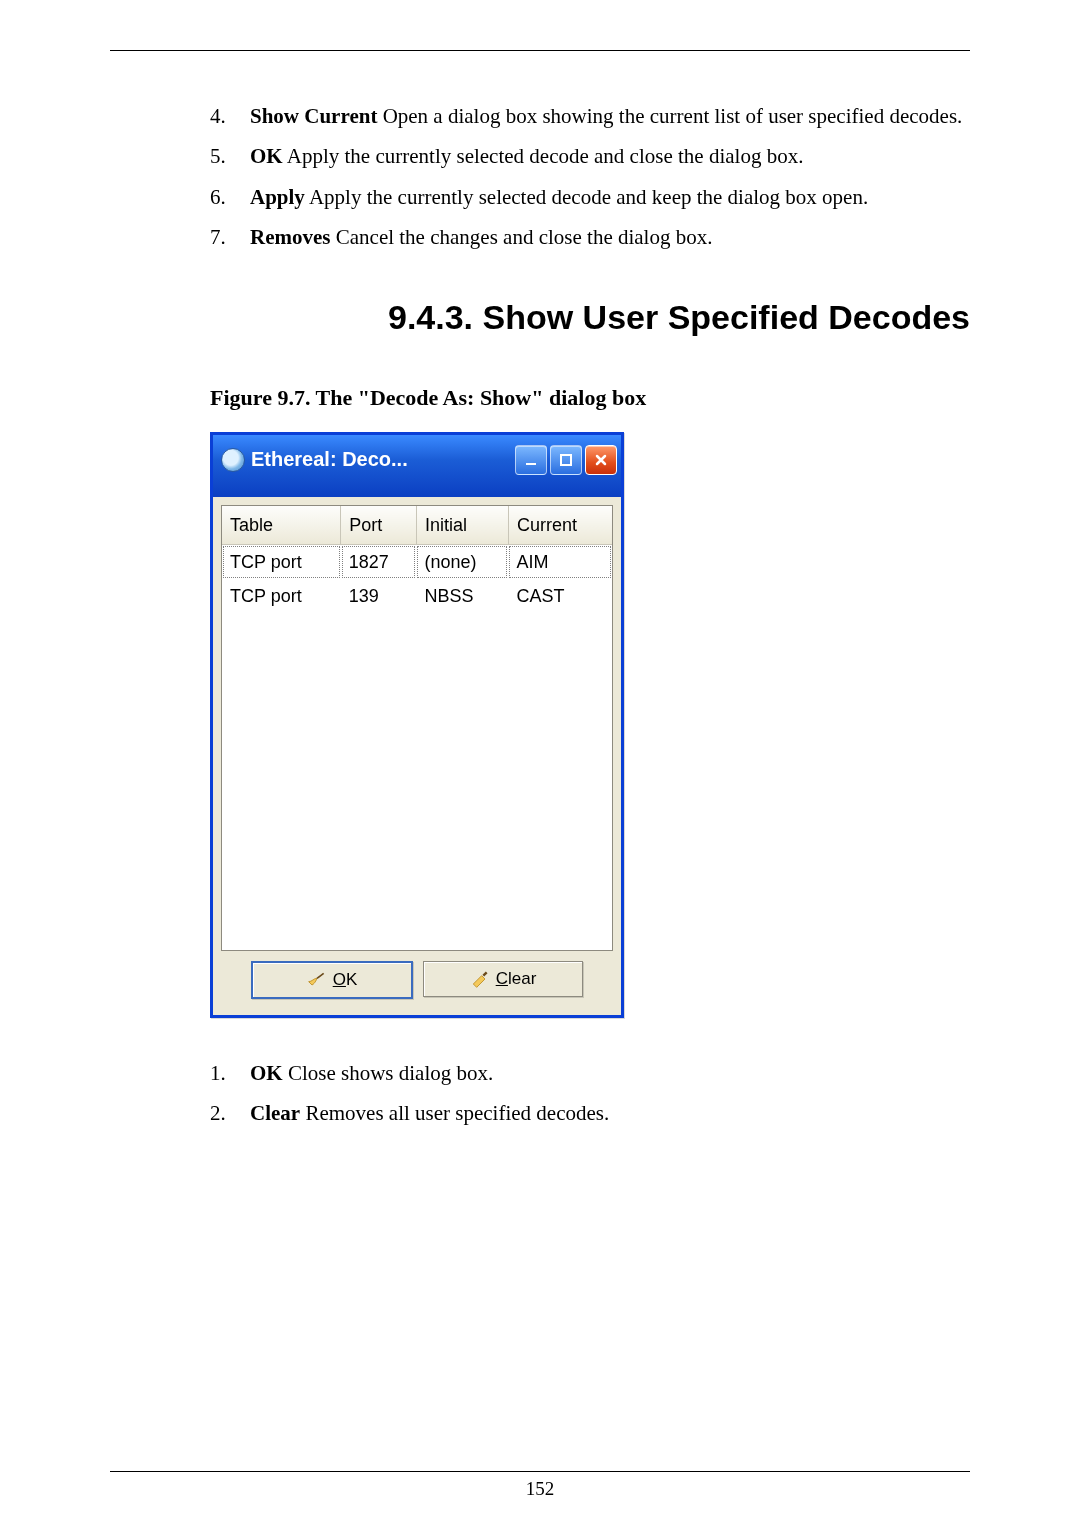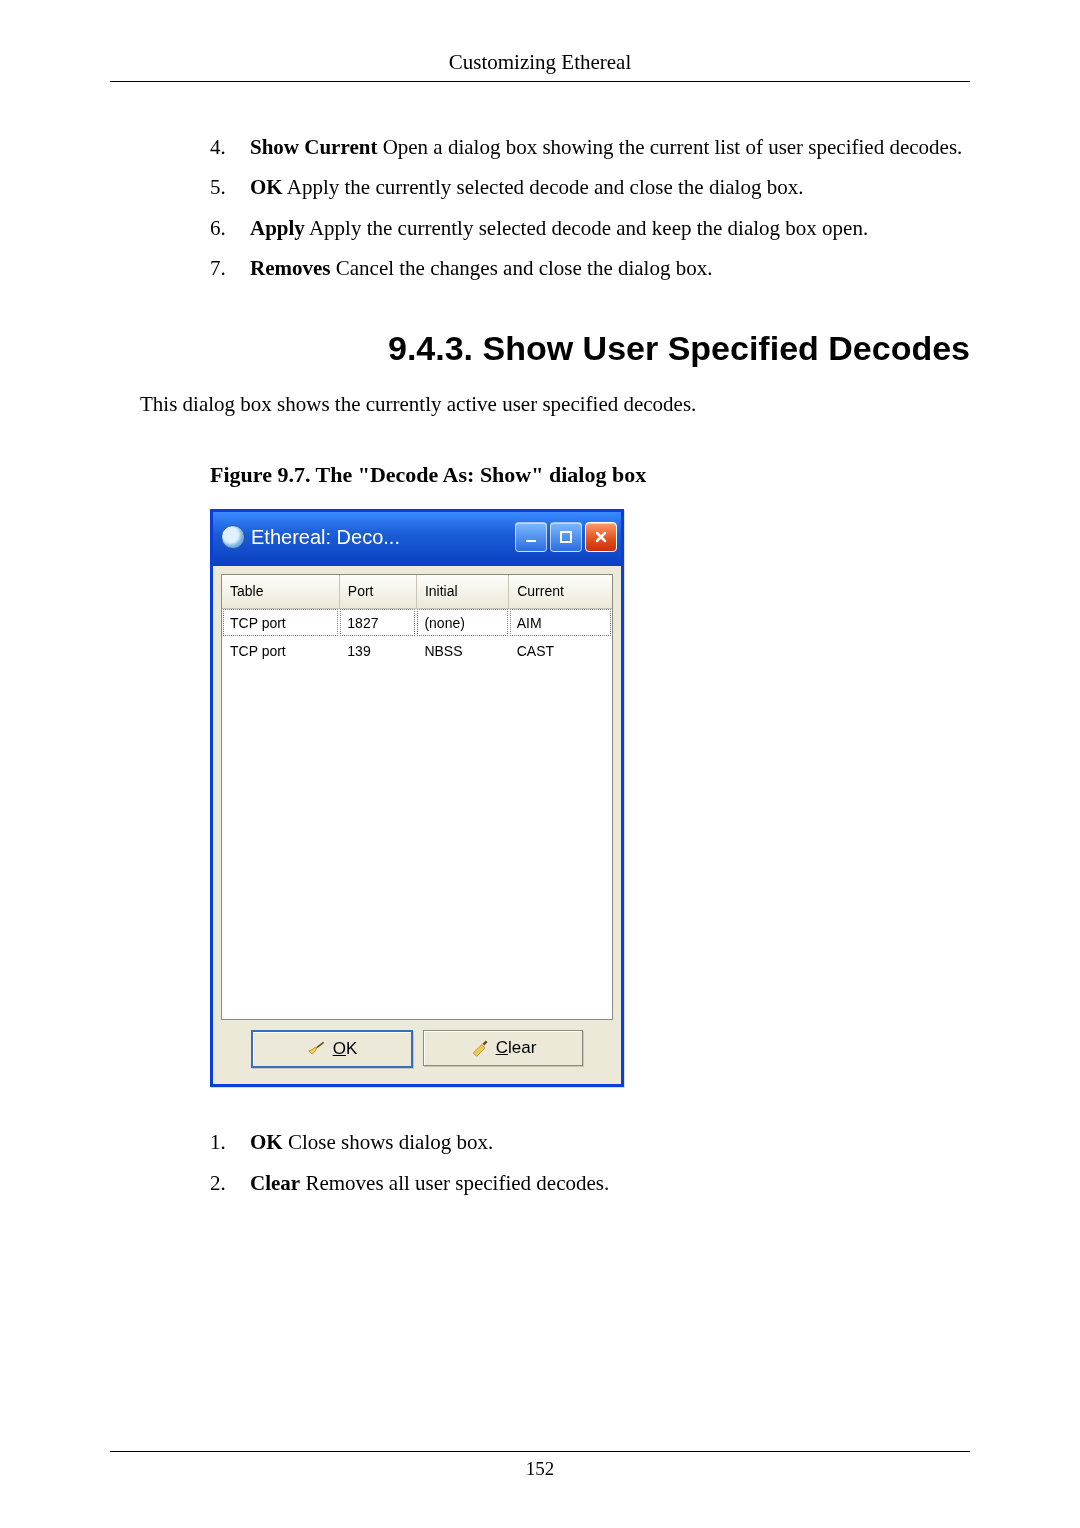--- a/index.html
+++ b/index.html
@@ -75,23 +75,23 @@
     font-family: Tahoma, Arial, sans-serif;
     font-size: 18px;
     box-shadow: 1px 1px 0 rgba(0,0,0,.15);
     margin-left: 0;
   }
   .titlebar {
     height: 50px;
     background: linear-gradient(180deg,#3a8aff 0%,#1b5dd6 40%,#0b3fc2 100%);
     display: flex;
     align-items: center;
-    padding: 0 4px 4px 8px;
+    padding: 0 4px 12px 8px;
     color: #fff;
-    font-weight: normal;
+    font-weight: bold;
   }
   .titlebar .app-icon {
     width: 22px; height: 22px;
     border-radius: 50%;
     background: radial-gradient(circle at 40% 40%, #dff1ff 0 40%, #7fb8e8 60%, #4a86c7 100%);
     border: 1px solid #2a5aa0;
     margin-right: 6px;
     flex: 0 0 auto;
   }
   .titlebar .title-text {
@@ -123,21 +123,21 @@
   .grid {
     background: #fff;
     border: 1px solid #8d8a7f;
     height: 446px;
     width: 100%;
     box-sizing: border-box;
   }
   .grid table {
     width: 100%;
     border-collapse: collapse;
-    font-size: 14px;
+    font-size: 18px;
     font-family: Tahoma, Arial, sans-serif;
   }
   .grid th {
     text-align: left;
     font-weight: normal;
     padding: 6px 8px 6px 8px;
     background: linear-gradient(180deg,#fdfdfb,#ece9d8);
     border-right: 1px solid #c9c6b8;
     border-bottom: 1px solid #c9c6b8;
   }
@@ -175,29 +175,28 @@
   .mnemonic { text-decoration: underline; }
   .btn-icon { width: 20px; height: 20px; display: inline-block; }
 
   .footer-list {
     margin-top: 40px;
   }
   .footer-area {
     position: absolute;
     left: 110px;
     right: 110px;
-    bottom: 48px;
+    bottom: 28px;
     font-family: Liberation Serif, serif;
   }
 </style>
 </head>
 <body>
 
 <div class="page">
-  <div class="header-title">Customizing Ethereal</div>
   <hr class="top-rule">
 
   <div class="content">
 
     <div class="list-item">
       <div class="li-num">4.</div>
       <div class="li-body"><span class="bold">Show Current</span><span> Open a dialog box showing the current list of user specified decodes.</span></div>
     </div>
     <div class="list-item">
       <div class="li-num">5.</div>
@@ -206,21 +205,20 @@
     <div class="list-item">
       <div class="li-num">6.</div>
       <div class="li-body"><span class="bold">Apply</span><span> Apply the currently selected decode and keep the dialog box open.</span></div>
     </div>
     <div class="list-item">
       <div class="li-num">7.</div>
       <div class="li-body"><span class="bold">Removes</span><span> Cancel the changes and close the dialog box.</span></div>
     </div>
 
     <h2 class="section-heading">9.4.3. Show User Specified Decodes</h2>
-    <div style="margin-left:-70px;">This dialog box shows the currently active user specified decodes.</div>
 
     <div class="figure-caption">Figure 9.7. The "Decode As: Show" dialog box</div>
 
     <div class="dialog">
       <div class="titlebar">
         <span class="app-icon"></span>
         <span class="title-text">Ethereal: Deco...</span>
         <span class="win-btn">
           <svg viewBox="0 0 16 16">
               <rect x="3" y="11" width="10" height="2" fill="#fff"></rect>

